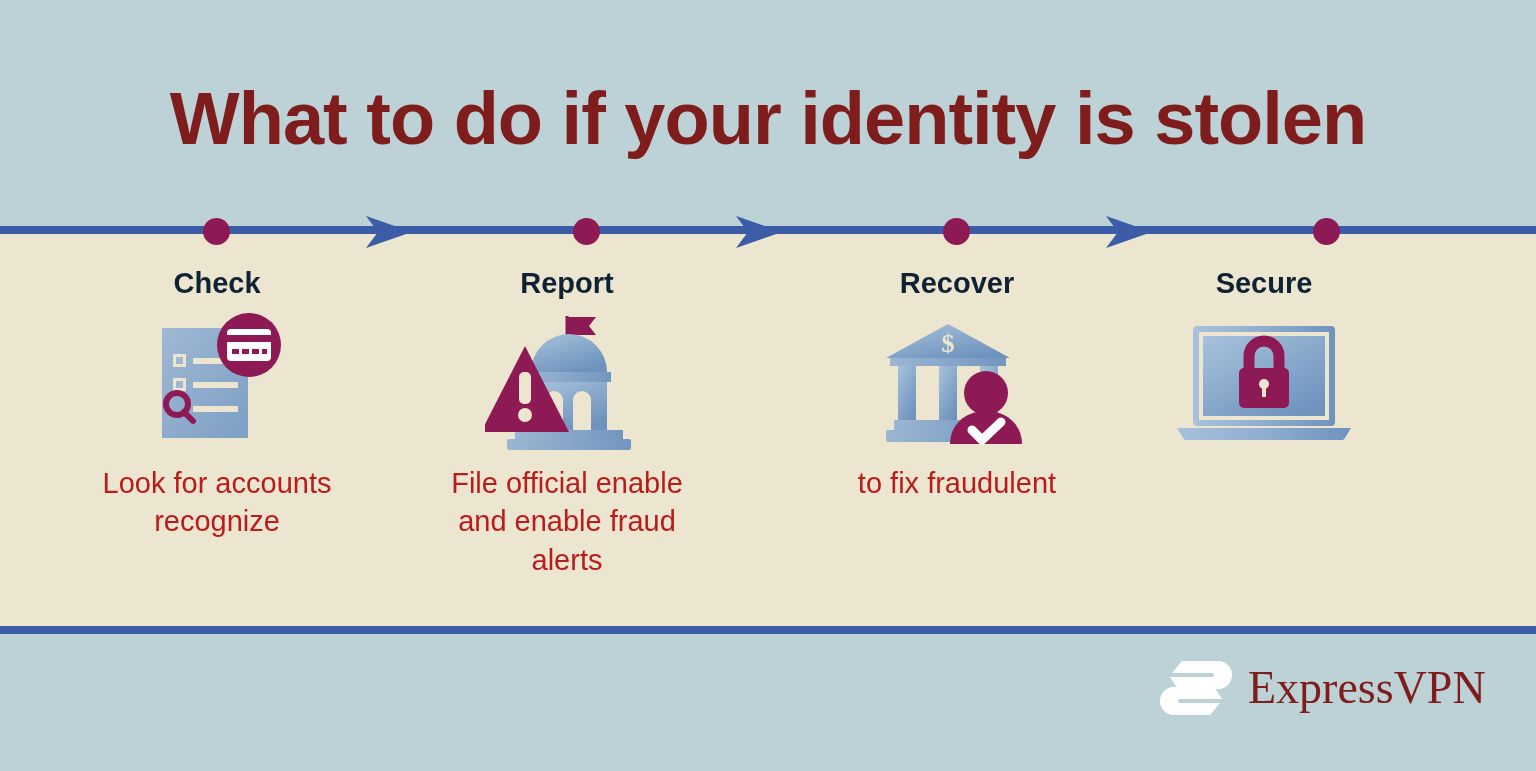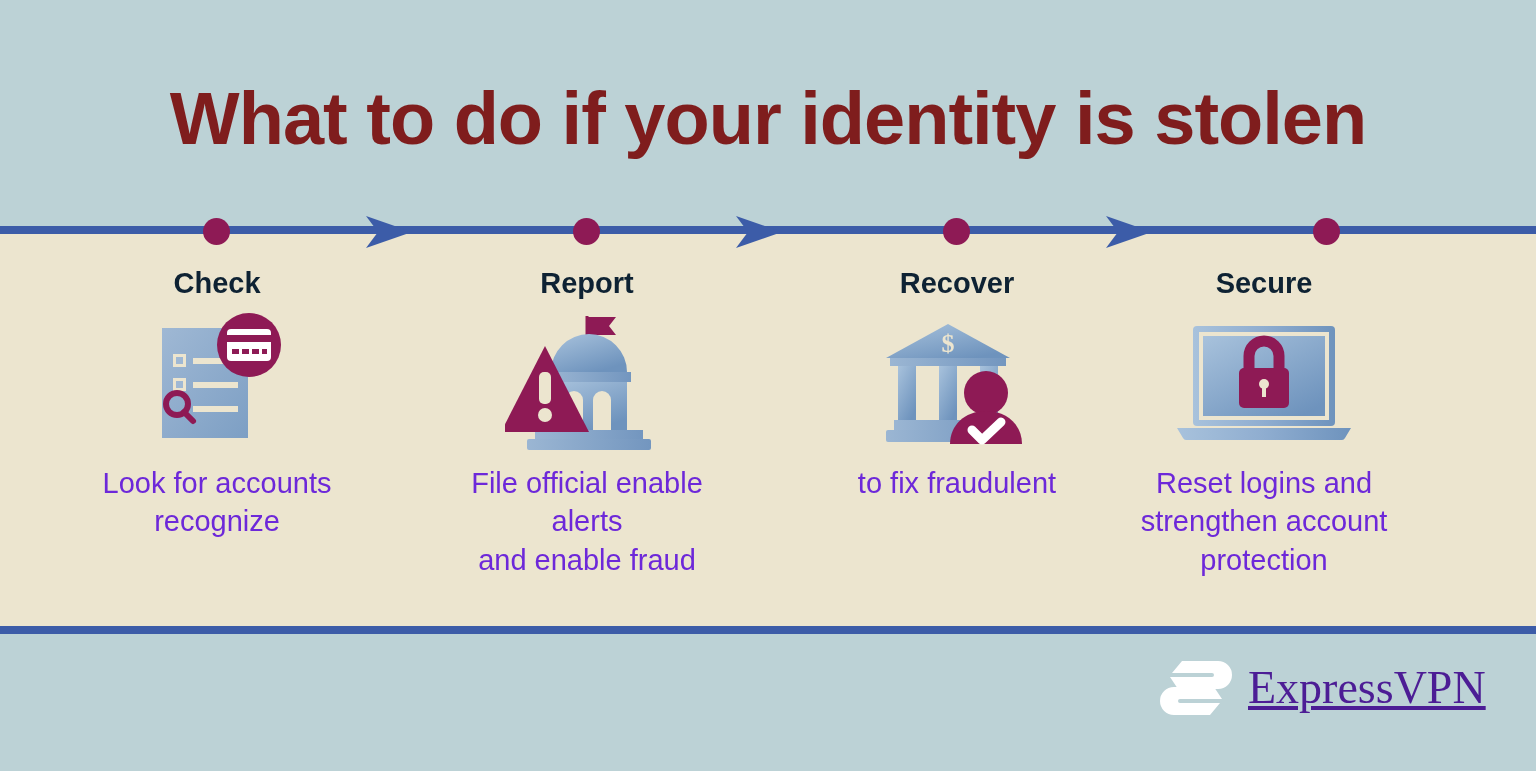--- a/index.html
+++ b/index.html
@@ -39,28 +39,28 @@
   .col{position:absolute;top:268px;width:330px;text-align:center;}
   .col-label{
     font-size:29px;font-weight:700;color:#0e2233;line-height:1.1;
     margin:0 0 8px 0;
   }
   .icon-wrap{
     height:142px;display:flex;align-items:flex-end;justify-content:center;
     margin-bottom:14px;
   }
   .col-caption{
-    font-size:29px;font-weight:400;color:#6d28d9;line-height:1.33;
+    font-size:29px;font-weight:400;color:#b91c1c;line-height:1.33;
   }
 
   
   .logo{position:absolute;left:1160px;top:655px;display:flex;align-items:center;gap:16px;}
   .logo-word{
     font-family:"Liberation Serif", serif;
-    font-size:46px;color:#4c1d95;letter-spacing:0px;line-height:1;text-decoration:underline;
+    font-size:46px;color:#7f1d1d;letter-spacing:0px;line-height:1;
   }
 </style>
 </head>
 <body>
 
 <div id="stage">
 
   <div class="band-top"></div>
   <div class="band-mid"></div>
   <div class="band-bottom"></div>
@@ -113,21 +113,21 @@
         <rect x="110" y="39" width="7" height="5" fill="#8e1a55"></rect>
         <rect x="120" y="39" width="5" height="5" fill="#8e1a55"></rect>
       </svg>
     </div>
     <div class="col-caption">
       <div>Look for accounts</div>
       <div>recognize</div>
     </div>
   </div>
 
-  <div class="col" style="left:422px">
+  <div class="col" style="left:402px">
     <div class="col-label">Report</div>
     <div class="icon-wrap">
       <svg width="165" height="140" viewBox="0 0 165 140">
         <defs>
           <linearGradient id="g2" x1="0" y1="0" x2="0.6" y2="1">
             <stop offset="0" stop-color="#a8c2dc"></stop>
             <stop offset="1" stop-color="#6e93bd"></stop>
           </linearGradient>
           <linearGradient id="g2b" x1="0" y1="0" x2="1" y2="0">
             <stop offset="0" stop-color="#9bb6d3"></stop>
@@ -143,22 +143,22 @@
         <path d="M88 120 L88 90 A9 9 0 0 1 106 90 L106 120 Z" fill="#ece5cf"></path>
         <rect x="30" y="120" width="108" height="9" fill="url(#g2b)"></rect>
         <rect x="22" y="129" width="124" height="11" rx="2" fill="url(#g2b)"></rect>
         <path d="M40 36 L84 122 L-4 122 Z" fill="#8e1a55"></path>
         <rect x="34" y="62" width="12" height="32" rx="5" fill="#ece5cf"></rect>
         <circle cx="40" cy="105" r="7" fill="#ece5cf"></circle>
       </svg>
     </div>
     <div class="col-caption">
       <div>File official enable</div>
+      <div>and enable fraud</div>
       <div>alerts</div>
-      <div>and enable fraud</div>
     </div>
   </div>
 
   <div class="col" style="left:792px">
     <div class="col-label">Recover</div>
     <div class="icon-wrap">
       <svg width="150" height="140" viewBox="0 0 150 140">
         <defs>
           <linearGradient id="g3" x1="0" y1="0" x2="0.7" y2="1">
             <stop offset="0" stop-color="#a8c2dc"></stop>
@@ -205,25 +205,20 @@
         <rect x="16" y="16" width="142" height="100" rx="4" fill="url(#g4b)"></rect>
         <rect x="22" y="22" width="130" height="88" fill="#ece5cf"></rect>
         <rect x="26" y="26" width="122" height="80" fill="url(#g4)"></rect>
         <rect x="62" y="58" width="50" height="40" rx="5" fill="#8e1a55"></rect>
         <path d="M72 60 L72 46 A15 15 0 0 1 102 46 L102 60" fill="none" stroke="#8e1a55" stroke-width="11"></path>
         <circle cx="87" cy="74" r="5" fill="#ece5cf"></circle>
         <rect x="85" y="76" width="4" height="11" fill="#ece5cf"></rect>
         <path d="M0 118 L174 118 L168 128 A4 4 0 0 1 165 130 L9 130 A4 4 0 0 1 6 128 Z" fill="url(#g4b)"></path>
       </svg>
     </div>
-    <div class="col-caption">
-      <div>Reset logins and</div>
-      <div>strengthen account</div>
-      <div>protection</div>
-    </div>
   </div>
 
   <div class="logo">
     <svg width="72" height="66" viewBox="0 0 72 66">
       <path d="M22 6 L58 6 A14 14 0 0 1 58 34 L18 34 L10 22 L52 22 A2 2 0 0 0 52 18 L12 18 Z" fill="#ffffff"></path>
       <path d="M14 32 L54 32 L62 44 L20 44 A2 2 0 0 0 20 48 L60 48 L50 60 L14 60 A14 14 0 0 1 14 32 Z" fill="#ffffff"></path>
     </svg>
     <div class="logo-word">ExpressVPN</div>
   </div>
 

